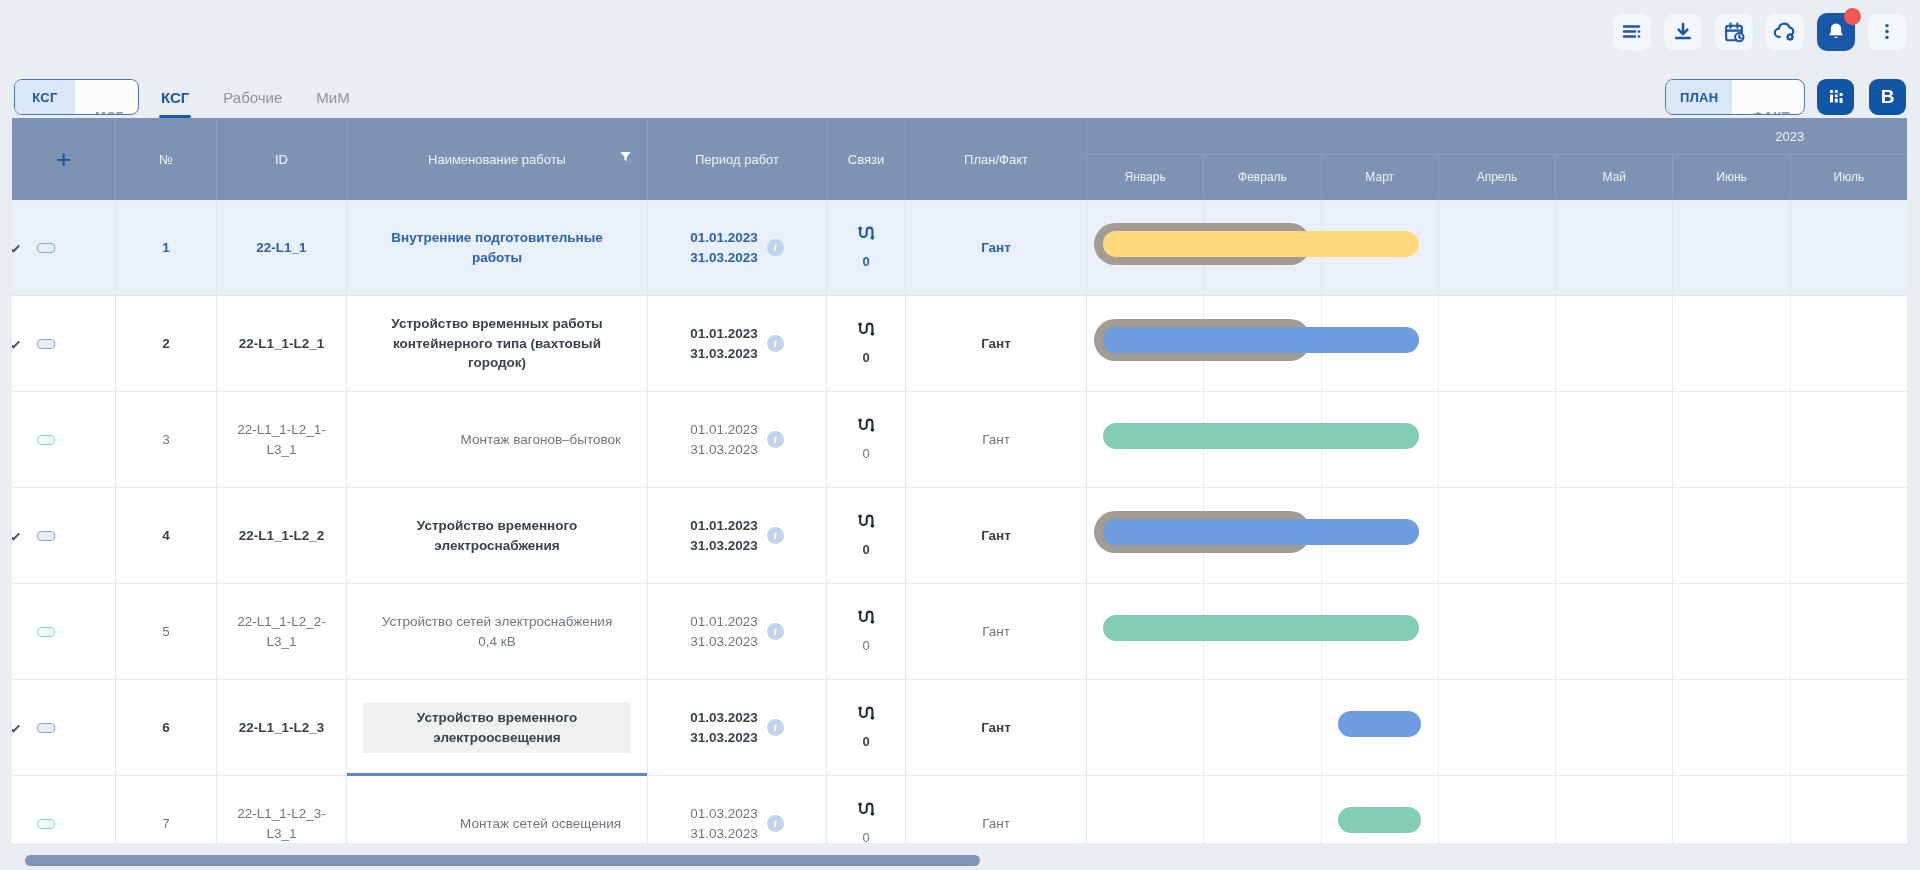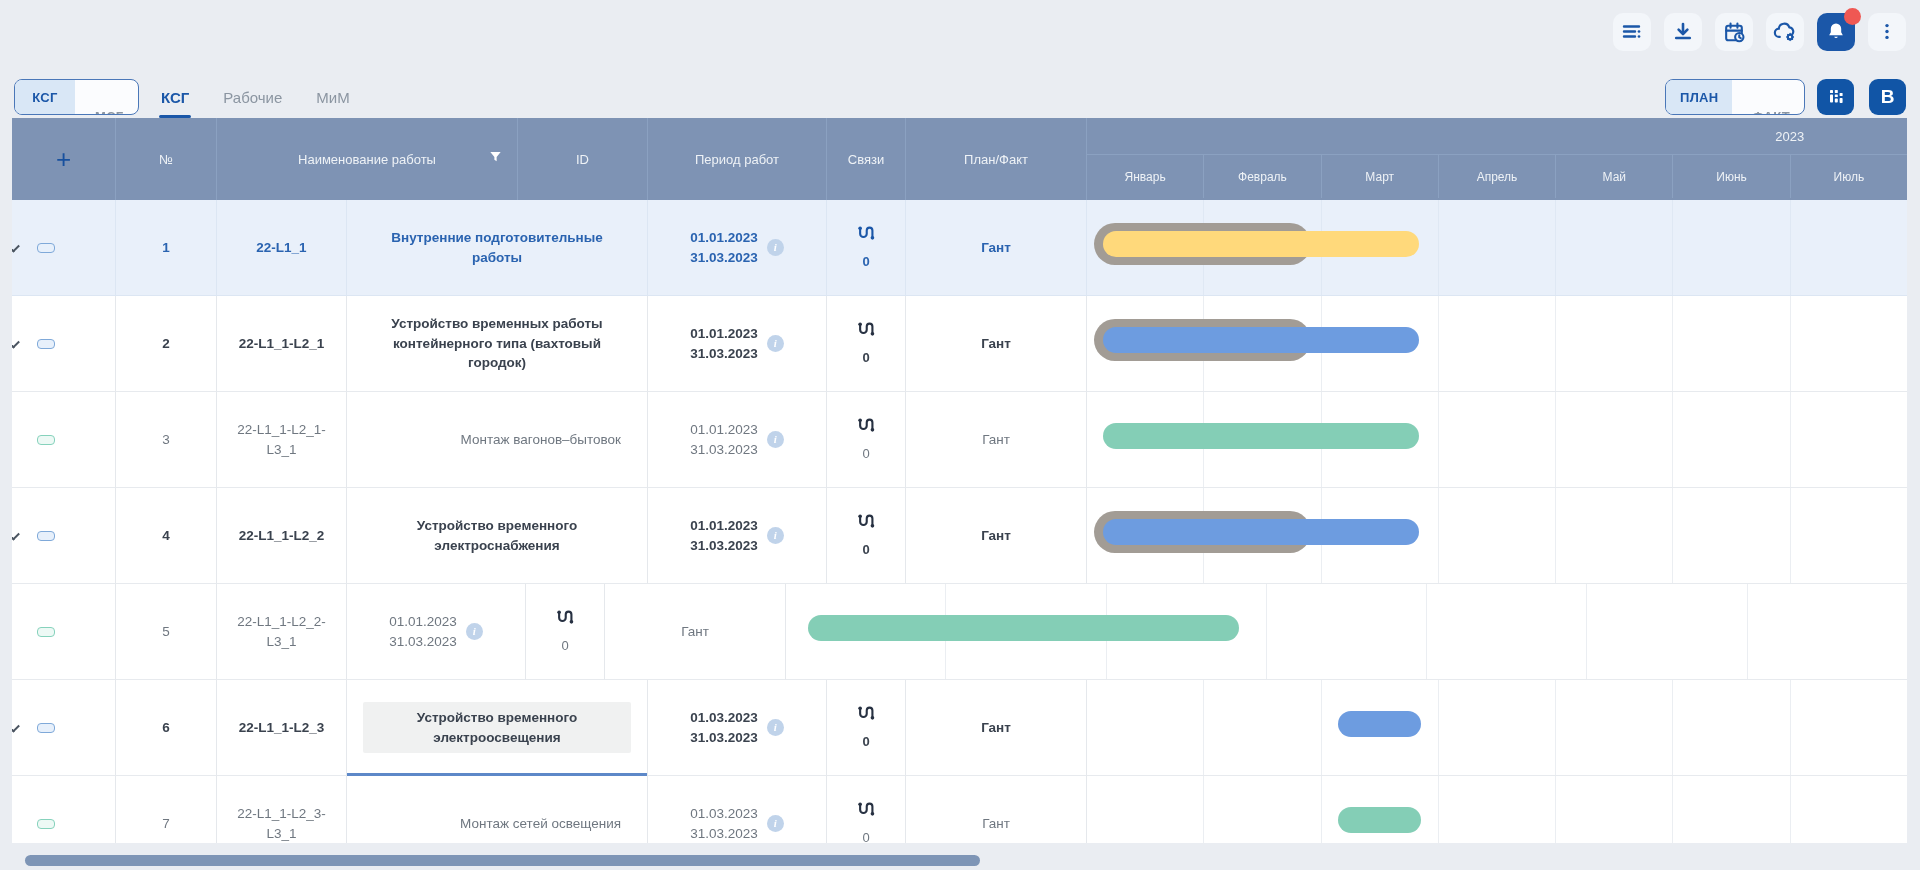--- a/index.html
+++ b/index.html
@@ -227,29 +227,29 @@
       </svg>
     </span>
   </button>
   <button class="sq-btn letter">В</button>
 </div>
 
 <div class="grid">
   <div class="ghead">
     <div class="hcell add">+</div>
     <div class="hcell num">№</div>
+    <div class="hcell id">ID</div>
     <div class="hcell name">
       <span>Наименование работы</span>
       <span class="filter-ic">
         <svg width="15" height="15" viewBox="0 0 16 16" fill="#ffffff">
           <path d="M2.5 2h11l-4.3 5.4v4.6L6.8 10.4V7.4Z"></path>
         </svg>
       </span>
     </div>
-    <div class="hcell id">ID</div>
     <div class="hcell period">Период работ</div>
     <div class="hcell links">Связи</div>
     <div class="hcell pf">План/Факт</div>
     <div class="gantt-head">
       <div class="year-band">
         <span class="year-label">2023</span>
       </div>
       <div class="months" id="months-row">
           <div class="mcell">Январь</div>
           <div class="mcell">Февраль</div>
@@ -429,20 +429,23 @@
           <div class="bar" style="left: 2%; width: 38.4286%; background: rgb(109, 156, 224);"></div>
         </div>
   </div>
       <div class="grow lv3">
     <div class="cell c-exp">
 
       <span class="badge green"></span>
     </div>
     <div class="cell c-num t">5</div>
     <div class="cell c-id t">22-L1_1-L2_2-L3_1</div>
+    <div class="cell c-name">
+      <span class="name-box t">Устройство сетей электроснабжения 0,4 кВ</span>
+    </div>
     <div class="cell c-period">
       <span class="dates t">
         <span>01.01.2023</span>
         <span>31.03.2023</span>
       </span>
       <span class="info-ic">i</span>
     </div>
     <div class="cell c-links">
       <span class="link-ic">
         <svg width="22" height="22" viewBox="0 0 24 24" fill="none" stroke="currentColor" stroke-width="2.3" stroke-linecap="round">

